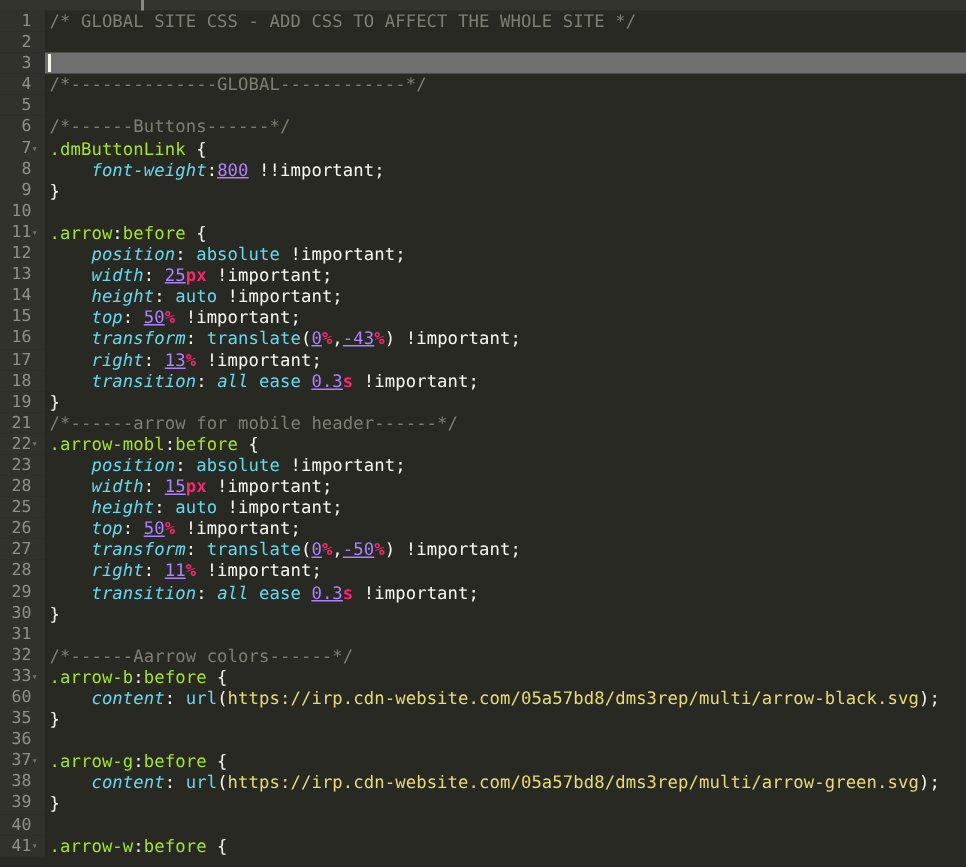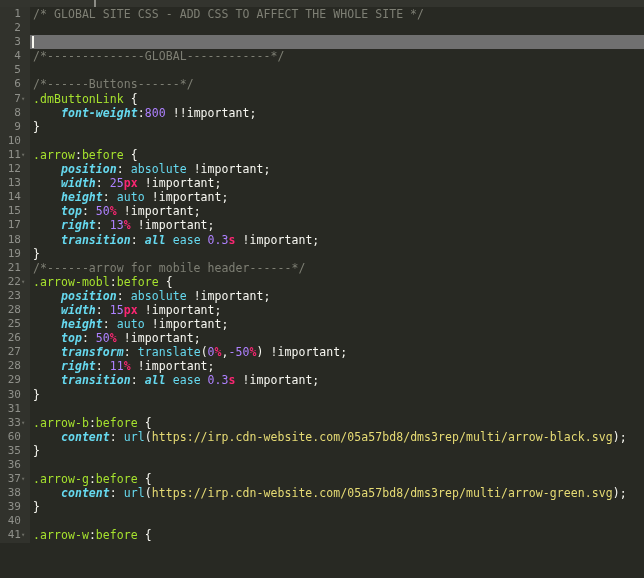--- a/index.html
+++ b/index.html
@@ -61,23 +61,23 @@
   .code.active{background:var(--hl,#707070);}
   .cursor{
     position:absolute;
     left:2px;top:1px;
     width:2px;height:12px;
     background:var(--cursor,#f8f8f0);
   }
   .tok-c  {color:var(--tok-c,#7e7f74);text-align:right;}
   .tok-sel{color:var(--tok-sel,#a6e22e);}
   .tok-pn {color:var(--tok-pn,#f8f8f2);}
-  .tok-pi {color:var(--tok-pi,#66d9ef);font-style:italic;font-weight:bold;}
+  .tok-pi {color:var(--tok-pi,#66d9ef);font-style:italic;}
   .tok-cy {color:var(--tok-cy,#66d9ef);}
-  .tok-num{color:var(--tok-num,#ae81ff);}
+  .tok-num{color:var(--tok-num,#ae81ff);text-decoration:underline;}
   .tok-un {color:var(--tok-un,#f92672);font-weight:bold;}
   .tok-str{color:var(--tok-str,#e6db74);}
 </style>
 </head>
 <body>
 
 <div id="screen">
   <div id="topbar">
     <span class="tick"></span>
   </div>
@@ -136,20 +136,24 @@
       </div>
       <div class="row">
         <div class="gutter-cell"><span>14</span></div>
         <div class="code"><span class="tok-pn">    </span><span class="tok-pi">height</span><span class="tok-pn">: </span><span class="tok-cy">auto</span><span class="tok-pn"> !important;</span></div>
       </div>
       <div class="row">
         <div class="gutter-cell"><span>15</span></div>
         <div class="code"><span class="tok-pn">    </span><span class="tok-pi">top</span><span class="tok-pn">: </span><span class="tok-num">50</span><span class="tok-un">%</span><span class="tok-pn"> !important;</span></div>
       </div>
       <div class="row">
+        <div class="gutter-cell"><span>16</span></div>
+        <div class="code"><span class="tok-pn">    </span><span class="tok-pi">transform</span><span class="tok-pn">: </span><span class="tok-cy">translate</span><span class="tok-pn">(</span><span class="tok-num">0</span><span class="tok-un">%</span><span class="tok-pn">,</span><span class="tok-num">-43</span><span class="tok-un">%</span><span class="tok-pn">) !important;</span></div>
+      </div>
+      <div class="row">
         <div class="gutter-cell"><span>17</span></div>
         <div class="code"><span class="tok-pn">    </span><span class="tok-pi">right</span><span class="tok-pn">: </span><span class="tok-num">13</span><span class="tok-un">%</span><span class="tok-pn"> !important;</span></div>
       </div>
       <div class="row">
         <div class="gutter-cell"><span>18</span></div>
         <div class="code"><span class="tok-pn">    </span><span class="tok-pi">transition</span><span class="tok-pn">: </span><span class="tok-pi">all</span><span class="tok-pn"> </span><span class="tok-cy">ease</span><span class="tok-pn"> </span><span class="tok-num">0.3</span><span class="tok-un">s</span><span class="tok-pn"> !important;</span></div>
       </div>
       <div class="row">
         <div class="gutter-cell"><span>19</span></div>
         <div class="code"><span class="tok-pn">}</span></div>
@@ -190,20 +194,24 @@
         <div class="gutter-cell"><span>29</span></div>
         <div class="code"><span class="tok-pn">    </span><span class="tok-pi">transition</span><span class="tok-pn">: </span><span class="tok-pi">all</span><span class="tok-pn"> </span><span class="tok-cy">ease</span><span class="tok-pn"> </span><span class="tok-num">0.3</span><span class="tok-un">s</span><span class="tok-pn"> !important;</span></div>
       </div>
       <div class="row">
         <div class="gutter-cell"><span>30</span></div>
         <div class="code"><span class="tok-pn">}</span></div>
       </div>
       <div class="row">
         <div class="gutter-cell"><span>31</span></div>
         <div class="code"></div>
+      </div>
+      <div class="row">
+        <div class="gutter-cell"><span>32</span></div>
+        <div class="code"><span class="tok-c">/*------Aarrow colors------*/</span></div>
       </div>
       <div class="row">
         <div class="gutter-cell"><span>33</span><span class="fold">▾</span></div>
         <div class="code"><span class="tok-sel">.arrow-b</span><span class="tok-pn">:</span><span class="tok-sel">before</span><span class="tok-pn"> {</span></div>
       </div>
       <div class="row">
         <div class="gutter-cell"><span>60</span></div>
         <div class="code"><span class="tok-pn">    </span><span class="tok-pi">content</span><span class="tok-pn">: </span><span class="tok-cy">url</span><span class="tok-pn">(</span><span class="tok-str">https://irp.cdn-website.com/05a57bd8/dms3rep/multi/arrow-black.svg</span><span class="tok-pn">);</span></div>
       </div>
       <div class="row">

